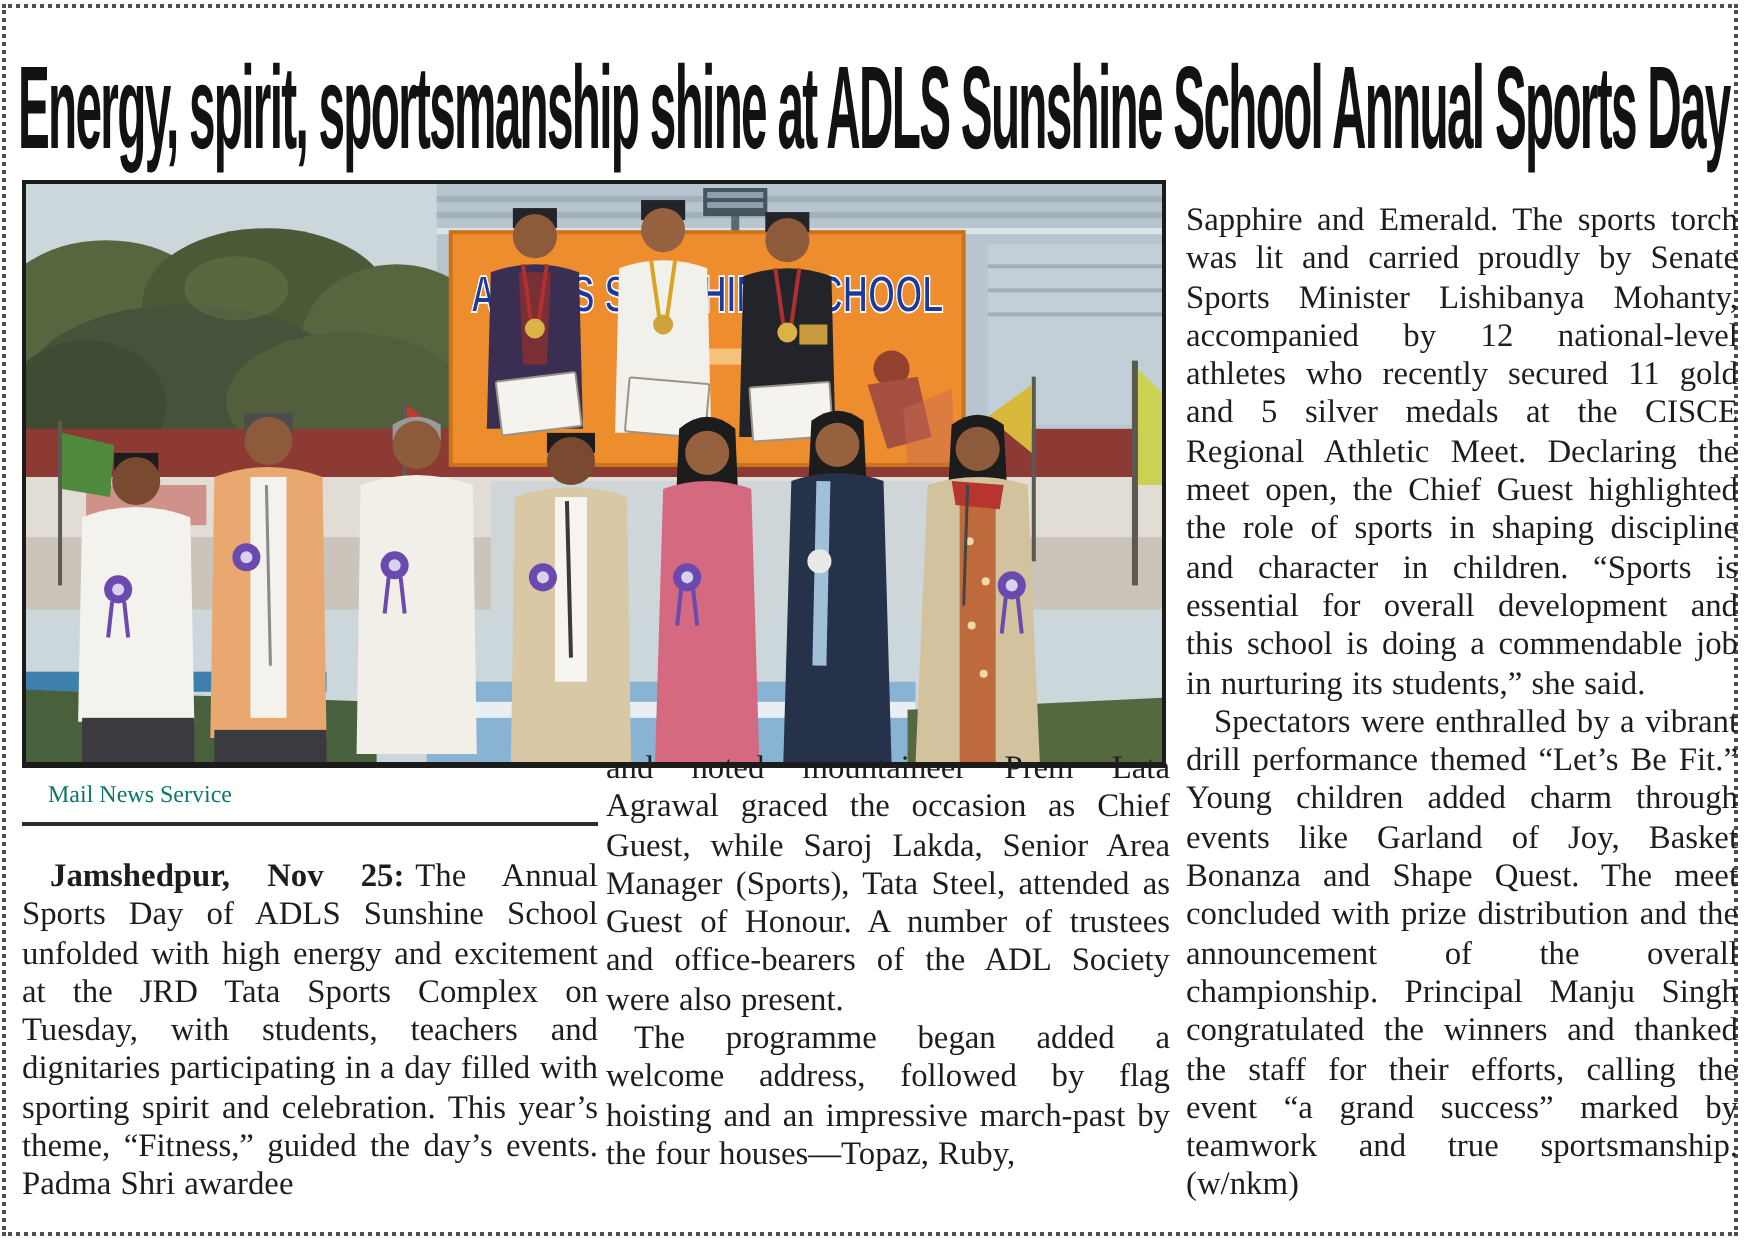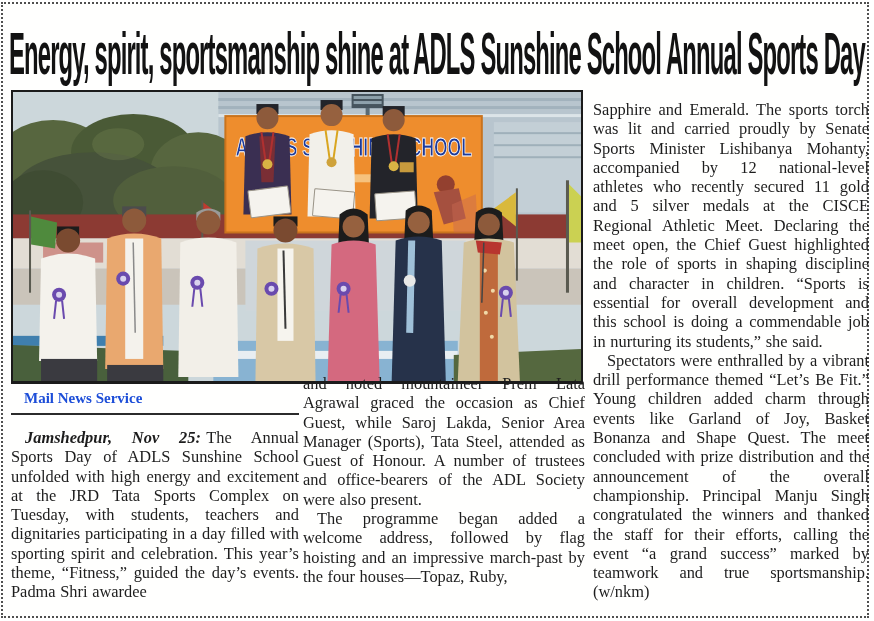--- a/index.html
+++ b/index.html
@@ -13,31 +13,31 @@
   .hl-inner{display:inline-block;white-space:nowrap;transform-origin:0 54%;
             font-family:"Liberation Sans", sans-serif;font-weight:bold;
             font-size:56px;line-height:56px;letter-spacing:-2px;color:#121212;}
   
   .photo{position:absolute;left:8px;top:86px;width:572px;height:294px;margin:0;
          border:2px solid #1b1b1b;border-bottom-width:3px;box-sizing:border-box;
          background:#ccd7db;}
   .photo svg{display:block;width:100%;height:100%;}
   
   .byline-block{position:absolute;left:8px;top:386px;width:288px;}
-  .byline{font-weight:bold;font-size:15px;color:#1d4ed8;padding-left:13px;}
+  .byline{font-weight:normal;font-size:12px;color:#0f766e;padding-left:13px;}
   .byline-rule{margin-top:6px;border-top:2px solid #2b2b2b;height:0;}
   
   .col{position:absolute;}
   .col1{left:8px;top:424px;width:288px;}
   .col2{left:300px;top:370px;width:282px;}
   .col3{left:590px;top:96px;width:276px;}
   .para{margin:0;text-align:justify;font-size:16.4px;line-height:19.3px;
         color:#1d1d1d;word-spacing:0.5px;}
   .indent{text-indent:14px;}
-  .dateline{font-weight:bold;margin-right:0.33em;font-style:italic;}
+  .dateline{font-weight:bold;margin-right:0.33em;}
 </style>
 </head>
 <body>
 
 <div class="sheet">
 
   <h1 class="headline"><span class="hl-inner" style="transform: scale(0.425871, 1.05);">Energy, spirit, sportsmanship shine at ADLS Sunshine School Annual Sports Day</span></h1>
 
   <figure class="photo">
     <svg viewBox="0 0 567 288" preserveAspectRatio="none">

